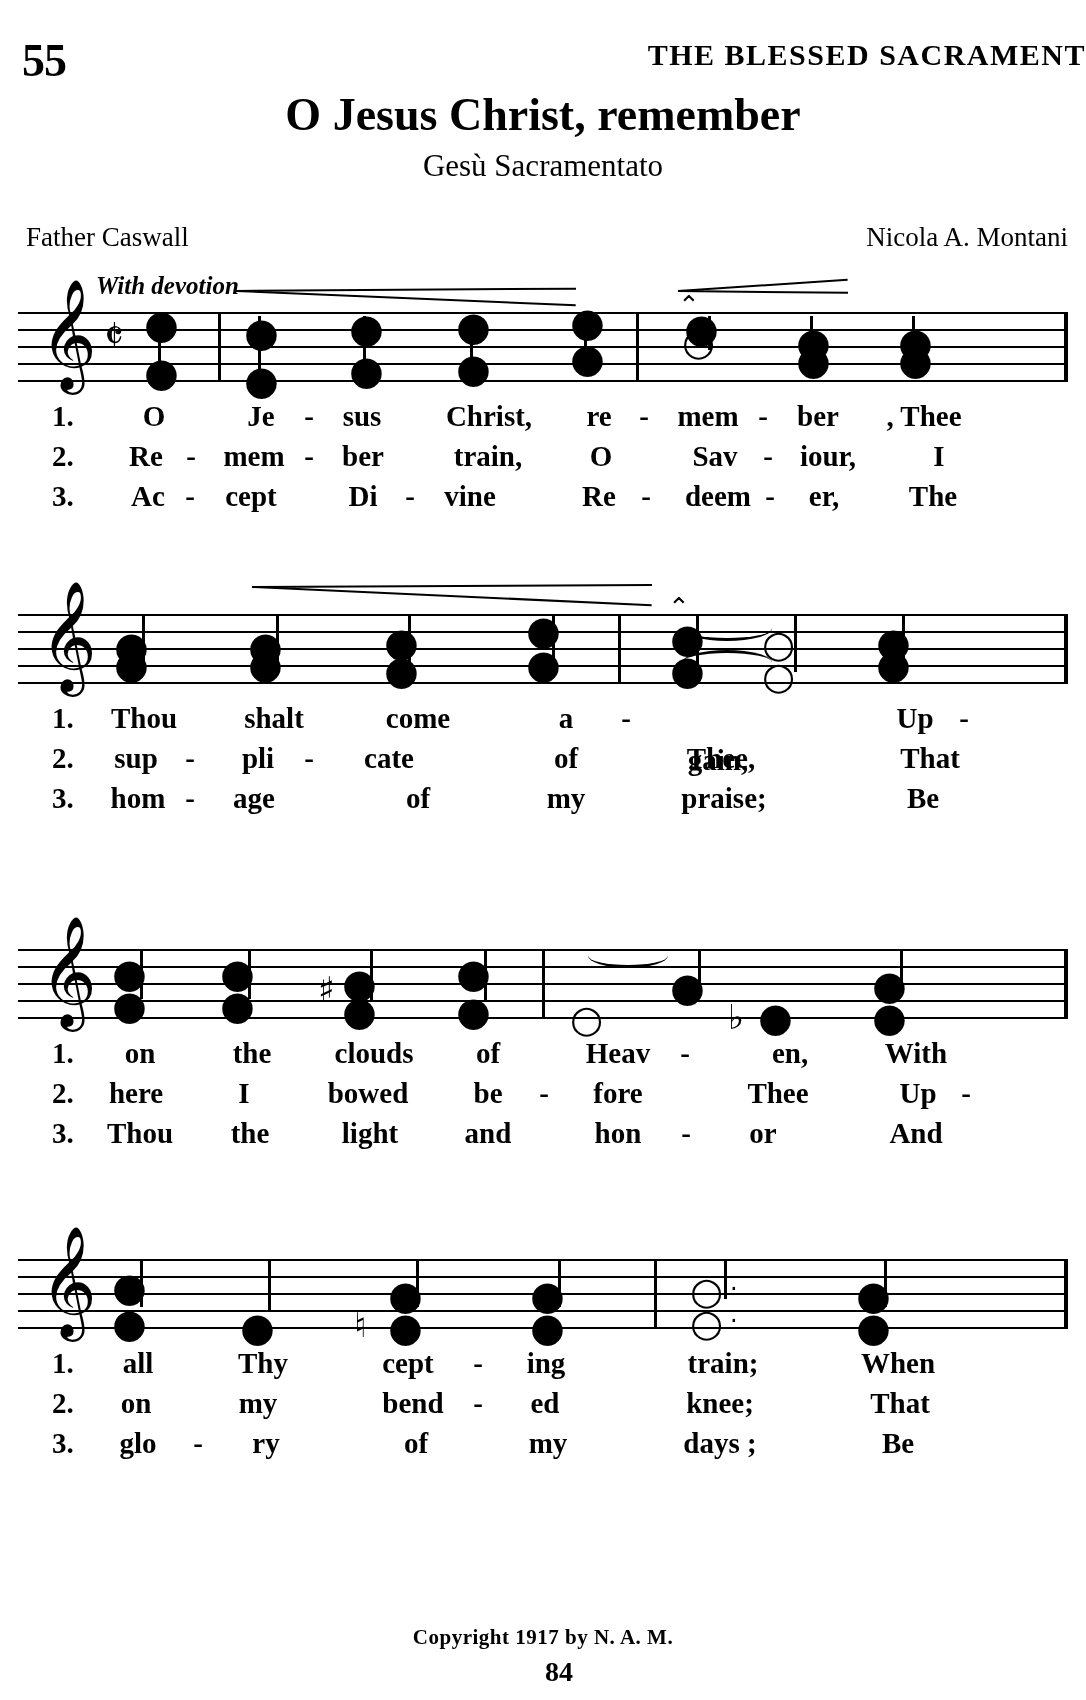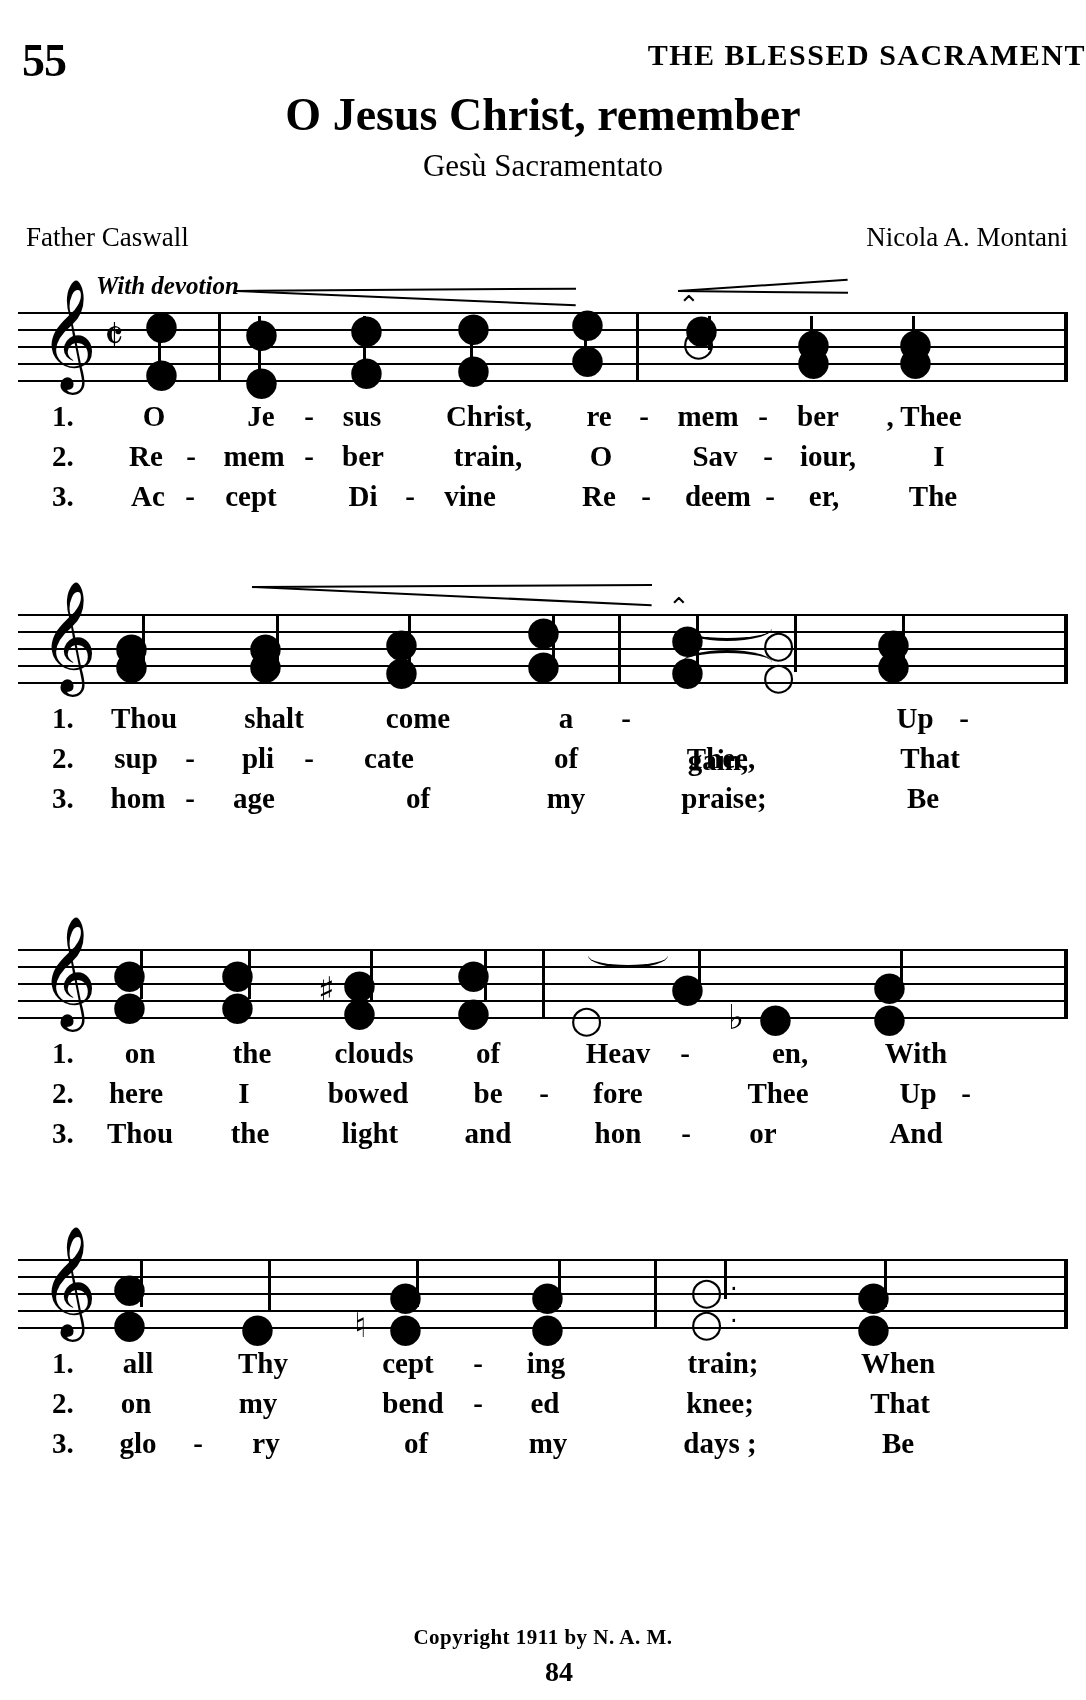--- a/index.html
+++ b/index.html
@@ -602,16 +602,16 @@
         <span class="syl" style="left:180px;">-</span>
         <span class="syl" style="left:248px;">ry</span>
         <span class="syl" style="left:398px;">of</span>
         <span class="syl" style="left:530px;">my</span>
         <span class="syl" style="left:702px;">days ;</span>
         <span class="syl" style="left:880px;">Be</span>
       </div>
     </div>
   </div>
 
-  <div class="copyright">Copyright 1911 by N. A. M.</div>
+  <div class="copyright">Copyright 1917 by N. A. M.</div>
   <div class="page-number">84</div>
 
 </div>
 
 </body></html>

